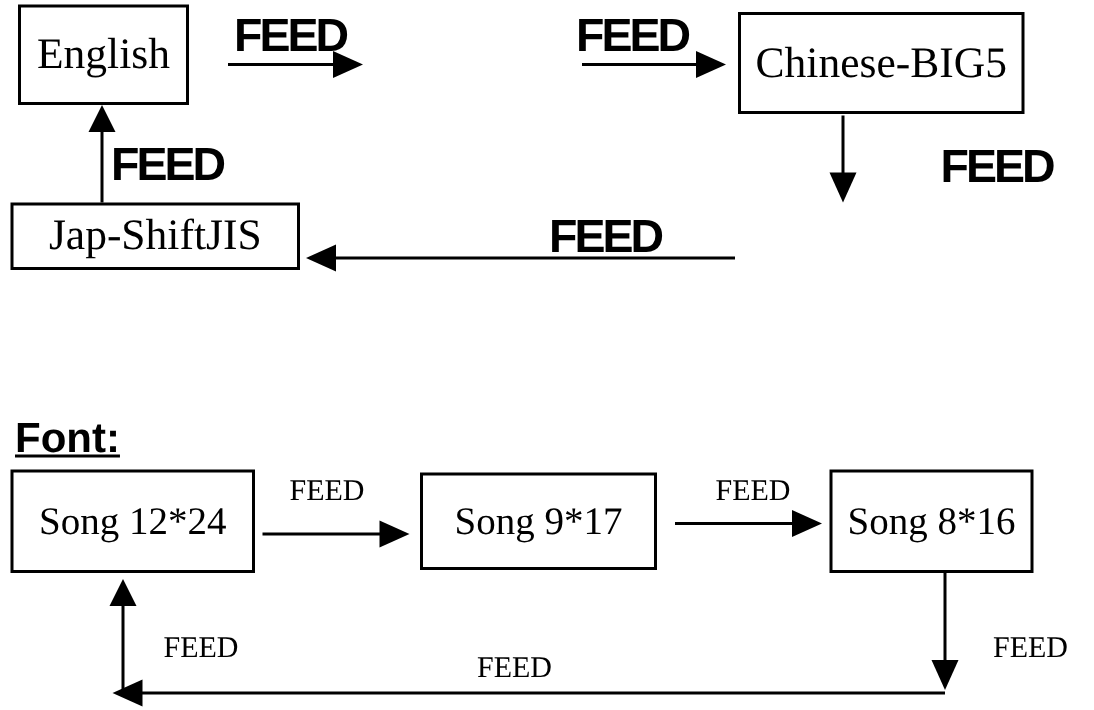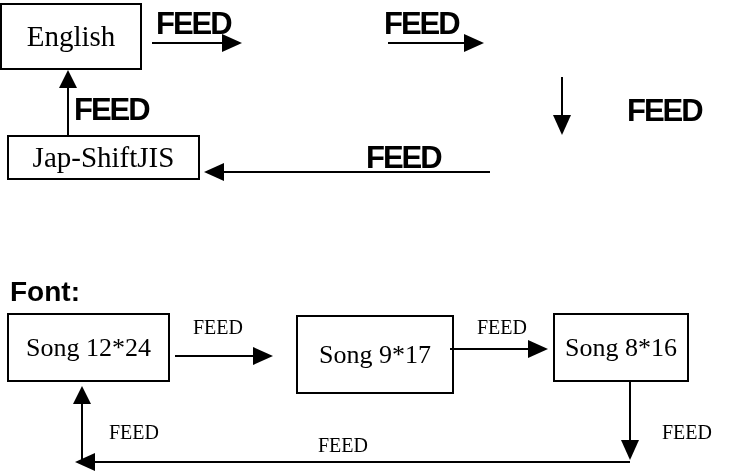--- a/index.html
+++ b/index.html
@@ -38,38 +38,40 @@
     line-height:1;
     white-space:nowrap;
   }
   .section-label{
     position:absolute;
     font-family:"Liberation Sans", sans-serif;
     font-weight:bold;
     font-size:28px;
     line-height:1;
     white-space:nowrap;
+    text-decoration:underline;
   }
   .hl,.vl{position:absolute;background:#000;}
   .hl{height:2px;}
   .vl{width:2px;}
   .ah{position:absolute;width:0;height:0;}
   .ah-r{border-top:9px solid transparent;border-bottom:9px solid transparent;border-left:20px solid #000;}
   .ah-l{border-top:9px solid transparent;border-bottom:9px solid transparent;border-right:20px solid #000;}
   .ah-u{border-left:9px solid transparent;border-right:9px solid transparent;border-bottom:18px solid #000;}
   .ah-d{border-left:9px solid transparent;border-right:9px solid transparent;border-top:20px solid #000;}
 </style>
 </head>
 <body>
 
 <div class="canvas">
 
-  <div class="node" style="left:0;top:3px;width:142px;height:67px;">English</div>
+  <div class="node" style="left:12px;top:3px;width:114px;height:67px;">English</div>
 
 
+  <div class="node" style="left:492px;top:8px;width:191px;height:68px;">Chinese-BIG5</div>
 
 
   <div class="node" style="left:7px;top:135px;width:193px;height:45px;">Jap-ShiftJIS</div>
 
   <div class="hl" style="left:152px;top:42px;width:72px;"></div>
   <div class="ah ah-r" style="left:222px;top:34px;"></div>
   <div class="lbl-sans" style="left:156px;top:8px;">FEED</div>
 
   <div class="hl" style="left:388px;top:42px;width:78px;"></div>
   <div class="ah ah-r" style="left:464px;top:34px;"></div>
@@ -84,21 +86,21 @@
   <div class="lbl-sans" style="left:366px;top:142px;">FEED</div>
 
   <div class="vl" style="left:67px;top:86px;height:49px;"></div>
   <div class="ah ah-u" style="left:59px;top:70px;"></div>
   <div class="lbl-sans" style="left:74px;top:94px;">FEED</div>
 
   <div class="section-label" style="left:10px;top:278px;">Font:</div>
 
   <div class="node small" style="left:7px;top:313px;width:163px;height:69px;">Song 12*24</div>
 
-  <div class="node small" style="left:296px;top:315px;width:158px;height:79px;">Song 9*17</div>
+  <div class="node small" style="left:280px;top:315px;width:158px;height:65px;">Song 9*17</div>
 
   <div class="node small" style="left:553px;top:313px;width:136px;height:69px;">Song 8*16</div>
 
   <div class="hl" style="left:175px;top:355px;width:80px;"></div>
   <div class="ah ah-r" style="left:253px;top:347px;"></div>
   <div class="lbl-serif" style="left:193px;top:317px;">FEED</div>
 
   <div class="hl" style="left:450px;top:348px;width:80px;"></div>
   <div class="ah ah-r" style="left:528px;top:340px;"></div>
   <div class="lbl-serif" style="left:477px;top:317px;">FEED</div>

